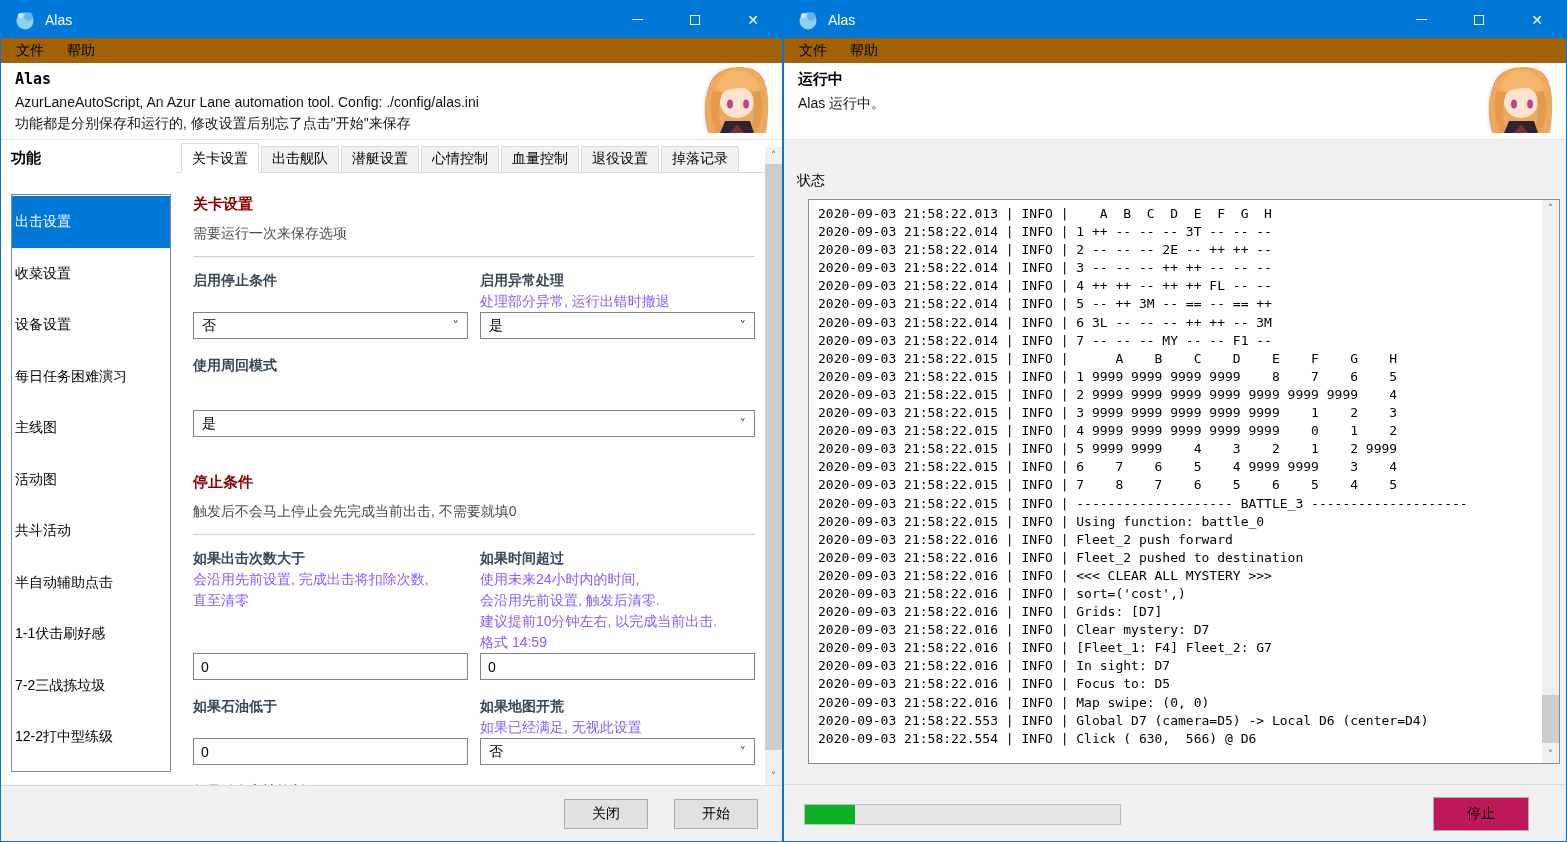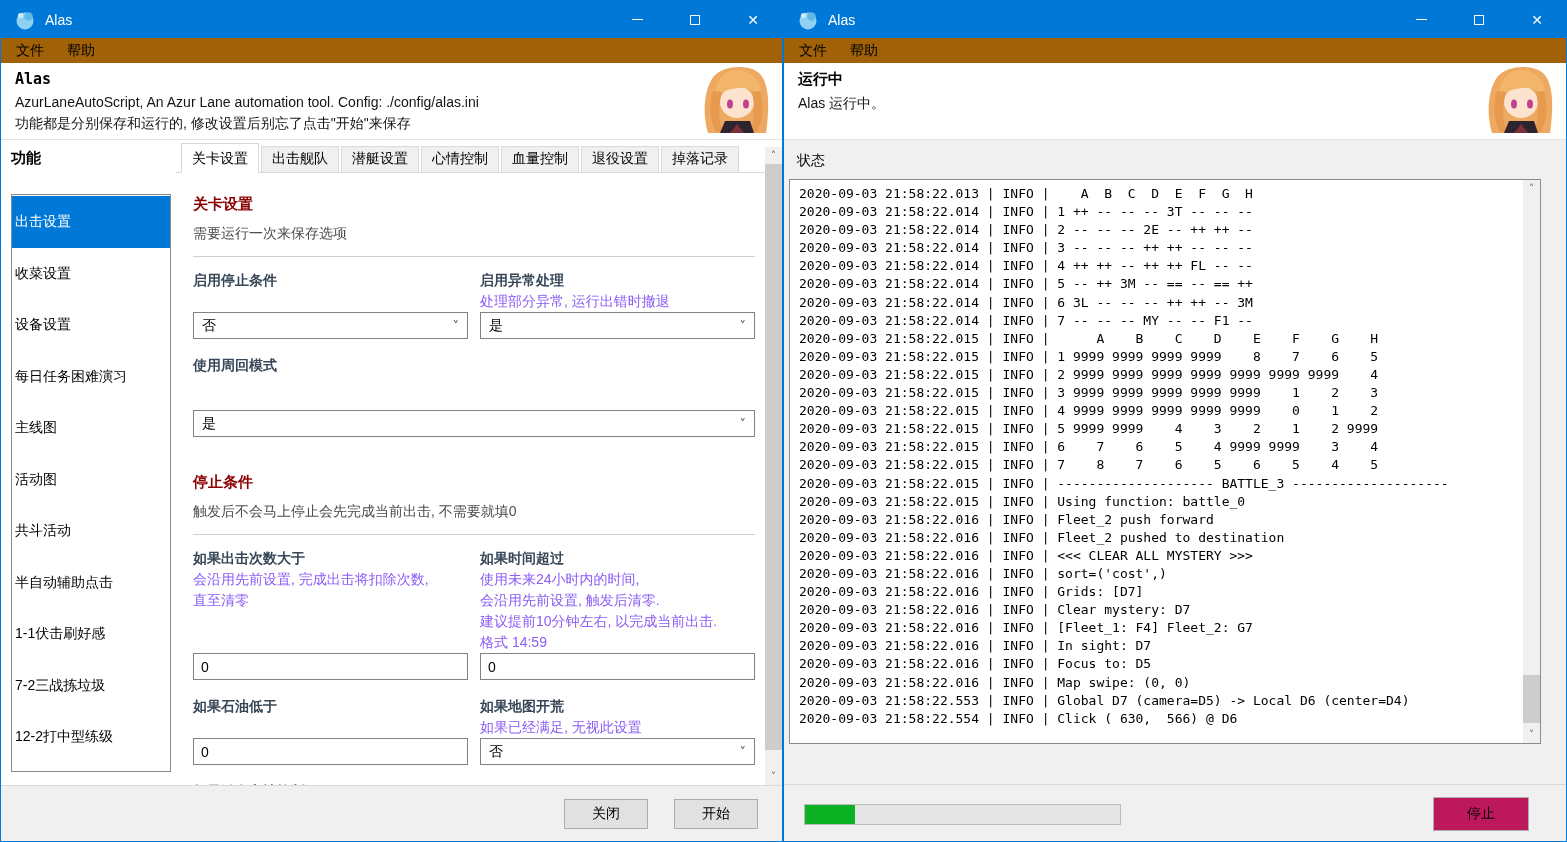--- a/index.html
+++ b/index.html
@@ -63,22 +63,22 @@
   
   .footer{flex:0 0 56px;border-top:1px solid #d9d9d9;background:#f0f0f0;display:flex;align-items:center;justify-content:flex-end;gap:26px;padding-right:24px}
   .btn{width:84px;height:30px;background:#e1e1e1;border:1px solid #adadad;font-size:14px;display:flex;align-items:center;justify-content:center;cursor:default}
   .footer-right{flex:0 0 57px;border-top:1px solid #d9d9d9;background:#f0f0f0;position:relative}
   .progress{position:absolute;left:20px;top:19px;width:317px;height:21px;border:1px solid #bcbcbc;background:#e6e6e6}
   .progress-fill{height:100%;background:#0cb224;width:0}
   .stopbtn{position:absolute;right:37px;top:12px;width:96px;height:34px;background:#be185d;border:1px solid #adadad;font-size:14px;display:flex;align-items:center;justify-content:center;cursor:default}
 
   
   .body-right{flex:1;background:#f0f0f0;overflow:hidden}
-  .status-label{font-size:14px;margin:12px 0 9px 13px}
-  .logbox{position:relative;margin-left:5px;width:752px;height:565px;background:#fff;border:1px solid #8a8a8a;overflow:hidden}
+  .status-label{font-size:14px;margin:32px 0 9px 13px}
+  .logbox{position:relative;margin-left:24px;width:752px;height:565px;background:#fff;border:1px solid #8a8a8a;overflow:hidden}
   .logpre{font-family:"DejaVu Sans Mono",monospace;font-size:13px;line-height:18.1px;padding:5px 0 0 9px;white-space:pre;width:calc(100% - 17px);height:100%;overflow:hidden}
   .logscroll{position:absolute;top:0;right:0;bottom:0;width:17px;background:#f0f0f0;display:flex;flex-direction:column}
 </style>
 </head>
 <body>
 
 <div class="screen">
 
   <div class="window left">
     <div class="titlebar">

